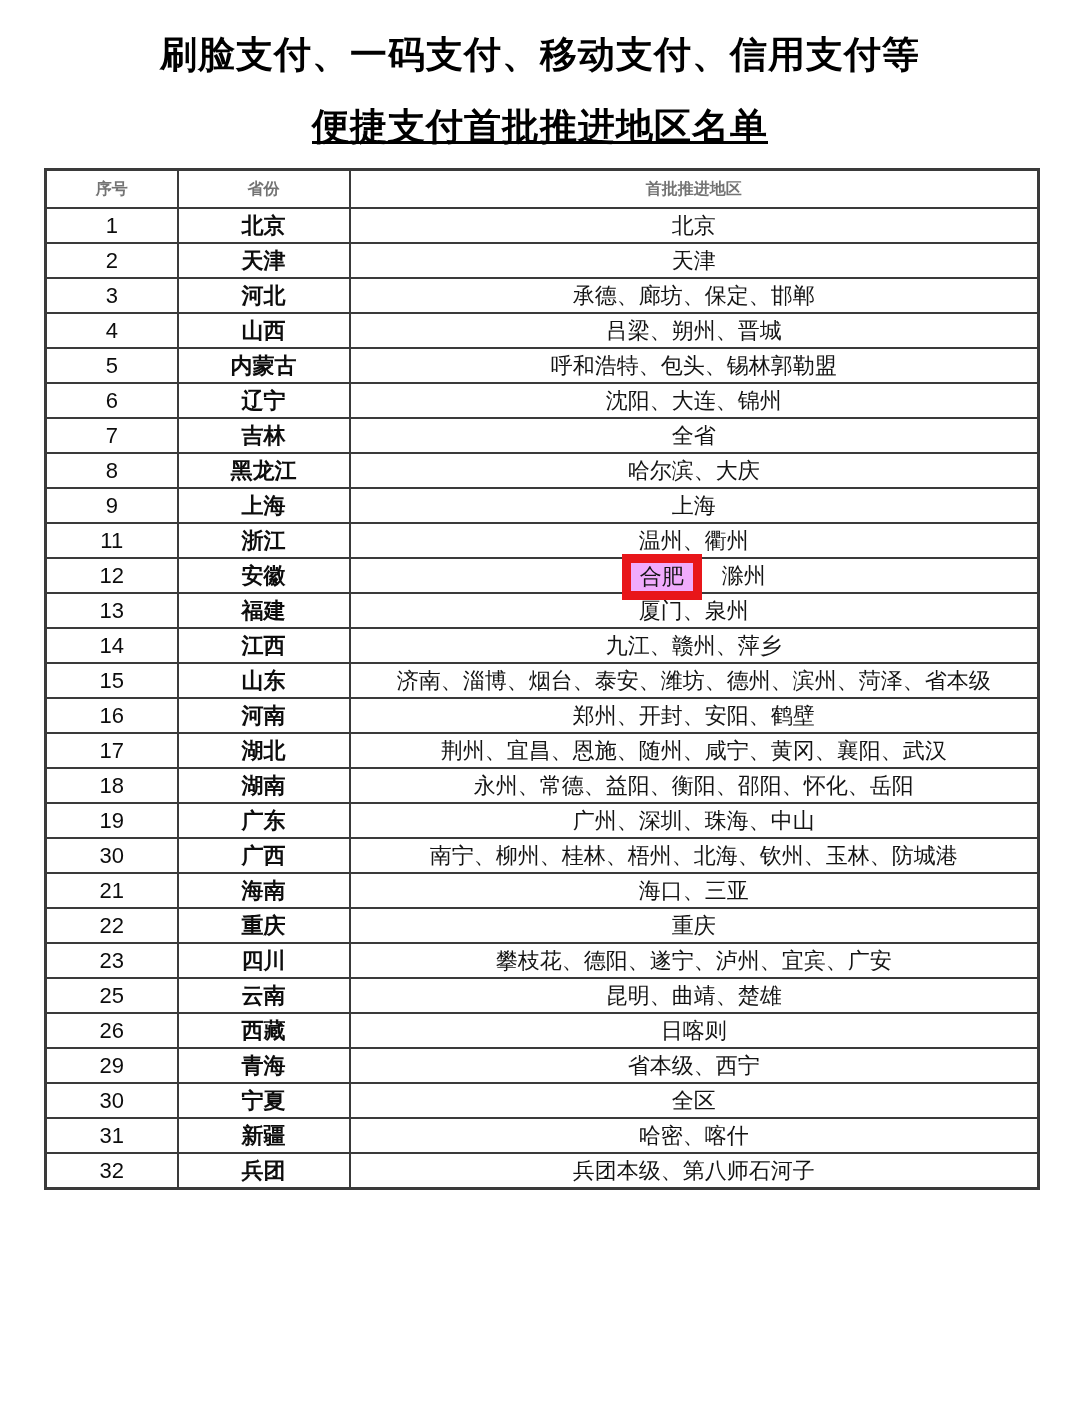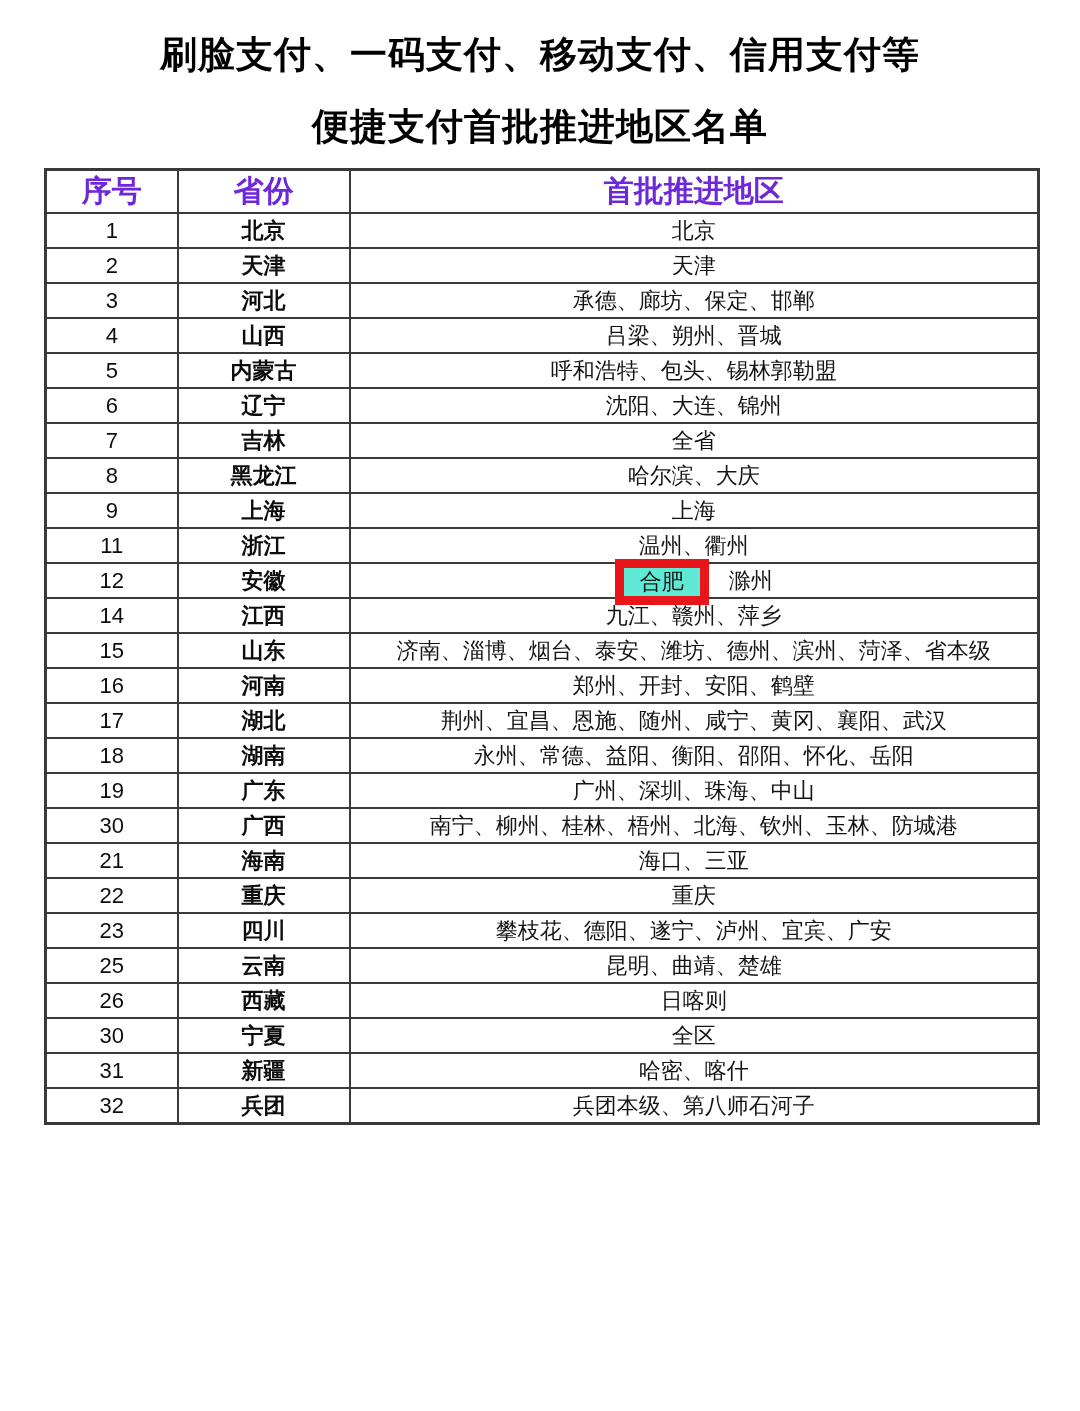--- a/index.html
+++ b/index.html
@@ -22,42 +22,42 @@
   .title {
     text-align: center;
     font-family: "Liberation Serif", "DejaVu Serif", serif;
     font-weight: bold;
     font-size: 37px;
     line-height: 46px;
     color: #000000;
     letter-spacing: 1px;
   }
   .title-line1 { margin: 0; padding-top: 32px; }
-  .title-line2 { margin: 0; padding-top: 26px; }
+  .title-line2 { margin: 0; padding-top: 26px; text-decoration: underline; }
 
   table.regions {
     border-collapse: collapse;
     table-layout: fixed;
     width: 993px;
     margin: 18px 0 0 44px;
   }
   table.regions, table.regions th, table.regions td {
     border: 2px solid #3a3a3a;
   }
   table.regions { border-width: 3px; }
   col.c-no { width: 132px; }
   col.c-prov { width: 172px; }
   col.c-reg { width: 689px; }
   table.regions th {
     height: 36px;
-    font-size: 30px;
+    font-size: 16px;
     font-weight: 600;
     text-align: center;
     vertical-align: middle;
-    color: #6d28d9;
+    color: #737373;
     padding: 0;
   }
   table.regions td {
     height: 33px;
     text-align: center;
     vertical-align: middle;
     padding: 0;
     white-space: nowrap;
     overflow: visible;
   }
@@ -75,22 +75,22 @@
     font-family: "Liberation Serif", "DejaVu Serif", serif;
     font-size: 22px;
     font-weight: 400;
     color: #141414;
   }
   .red-box {
     display: inline-block;
     position: relative;
     z-index: 2;
     border: 9px solid #e8161a;
-    background: #5eead4;
-    padding: 1px 16px;
+    background: #f0abfc;
+    padding: 1px 9px;
     margin: -14px 20px -14px 0;
     line-height: 26px;
     vertical-align: middle;
   }
 </style>
 </head>
 <body>
 
 <div class="page">
 
@@ -161,20 +161,25 @@
           <td class="no-cell">11</td>
           <td class="prov-cell">浙江</td>
           <td class="reg-cell">温州、衢州</td>
         </tr>
         <tr>
           <td class="no-cell">12</td>
           <td class="prov-cell">安徽</td>
           <td class="reg-cell"><span class="red-box" style="border-color: rgb(232, 22, 26);">合肥</span><span>滁州</span></td>
         </tr>
         <tr>
+          <td class="no-cell">13</td>
+          <td class="prov-cell">福建</td>
+          <td class="reg-cell">厦门、泉州</td>
+        </tr>
+        <tr>
           <td class="no-cell">14</td>
           <td class="prov-cell">江西</td>
           <td class="reg-cell">九江、赣州、萍乡</td>
         </tr>
         <tr>
           <td class="no-cell">15</td>
           <td class="prov-cell">山东</td>
           <td class="reg-cell">济南、淄博、烟台、泰安、潍坊、德州、滨州、菏泽、省本级</td>
         </tr>
         <tr>
@@ -221,20 +226,25 @@
           <td class="no-cell">25</td>
           <td class="prov-cell">云南</td>
           <td class="reg-cell">昆明、曲靖、楚雄</td>
         </tr>
         <tr>
           <td class="no-cell">26</td>
           <td class="prov-cell">西藏</td>
           <td class="reg-cell">日喀则</td>
         </tr>
         <tr>
+          <td class="no-cell">29</td>
+          <td class="prov-cell">青海</td>
+          <td class="reg-cell">省本级、西宁</td>
+        </tr>
+        <tr>
           <td class="no-cell">30</td>
           <td class="prov-cell">宁夏</td>
           <td class="reg-cell">全区</td>
         </tr>
         <tr>
           <td class="no-cell">31</td>
           <td class="prov-cell">新疆</td>
           <td class="reg-cell">哈密、喀什</td>
         </tr>
         <tr>

